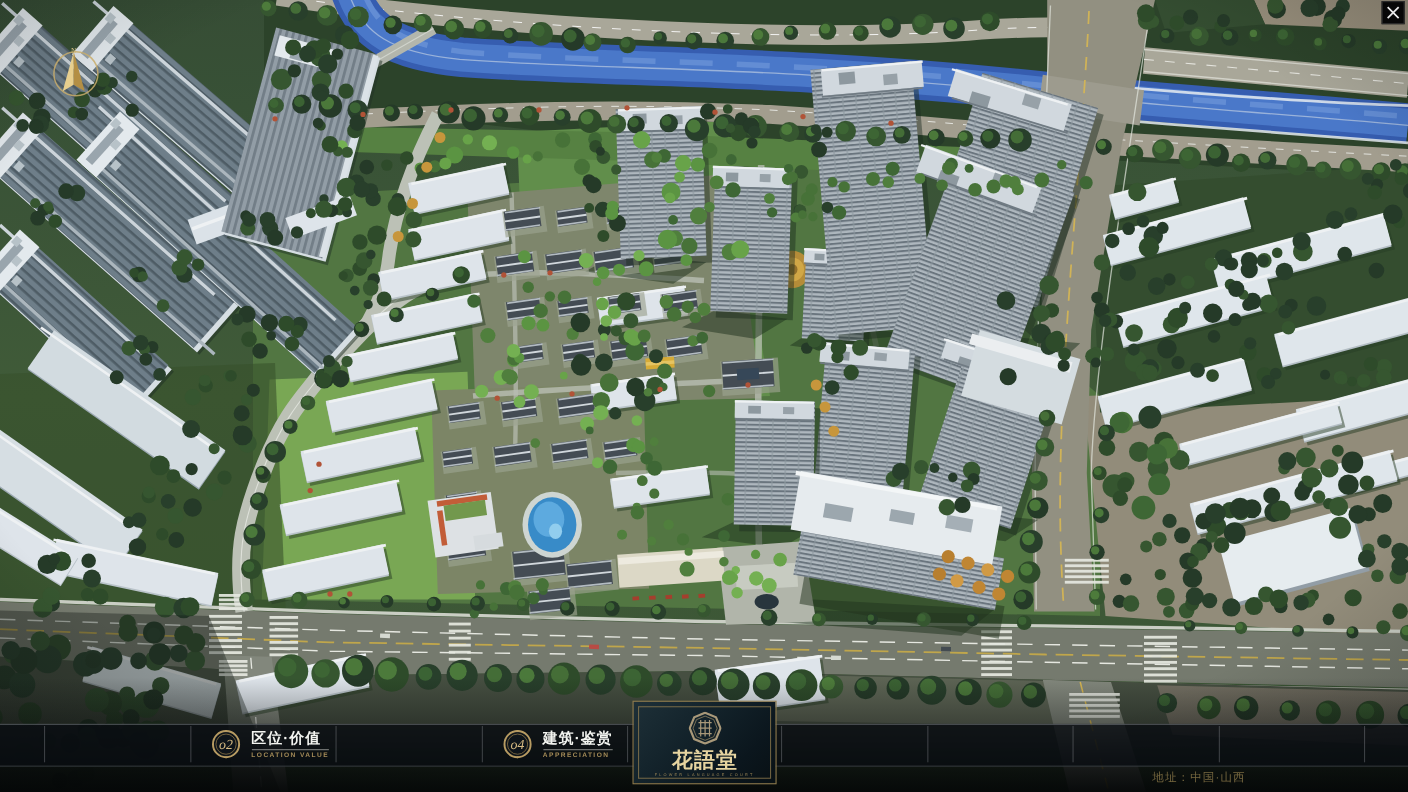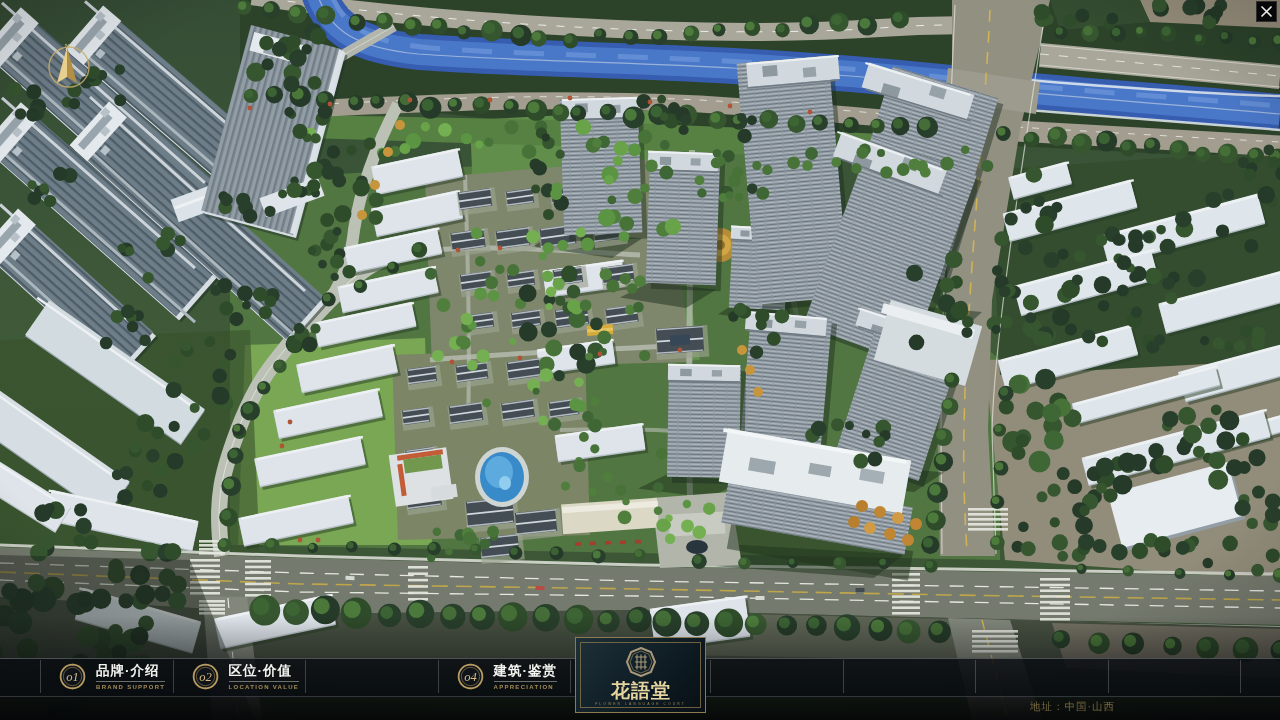--- a/index.html
+++ b/index.html
@@ -16,21 +16,21 @@
 border-bottom:1px solid rgba(190,190,185,0.55);padding-bottom:3px;}
 .en{font-size:6px;color:#a58c58;letter-spacing:1.3px;margin-top:2px;font-weight:bold;}
 .logo{position:absolute;left:575px;top:637px;width:131px;height:76px;box-sizing:border-box;
 background:linear-gradient(135deg,#1e3038 0%,#14242c 35%,#0b161d 75%,#081014 100%);
 border:1px solid #8d7a4e;}
 .logo .inner{position:absolute;left:4px;top:4px;right:4px;bottom:4px;border:1px solid rgba(141,122,78,0.75);}
 .logo svg{position:absolute;left:50%;top:9px;transform:translateX(-50%);}
 .lt{position:absolute;left:0;right:0;top:40px;text-align:center;font-family:"Liberation Serif",serif;
 font-weight:bold;font-size:19px;color:#e6d4a0;letter-spacing:1px;text-indent:1px;}
 .ls{position:absolute;left:0;right:0;top:64px;text-align:center;font-size:3.5px;color:#9c8757;letter-spacing:2px;}
-.addr{position:absolute;left:1030px;top:700px;width:120px;font-size:10.5px;color:#76673f;letter-spacing:1px;}
+.addr{position:absolute;left:1030px;top:700px;width:120px;text-align:center;font-size:10.5px;color:#76673f;letter-spacing:1px;}
 .close{position:absolute;left:1256px;top:1px;width:21px;height:21px;background:#070707;border:1px solid #2e2e2e;box-sizing:border-box;}
 .compass{position:absolute;left:46px;top:40px;}
 </style></head><body>
 <div id="stage">
 <svg class="scene" width="1280" height="720" viewBox="0 0 1280 720">
 <defs>
 <linearGradient id="bgg" x1="0" y1="0" x2="0" y2="1">
           <stop offset="0" stop-color="#2c442a"></stop>
           <stop offset="0.5" stop-color="#37532e"></stop>
           <stop offset="1" stop-color="#314c29"></stop>
@@ -1559,33 +1559,20 @@
 <div class="sep" style="left:40px"></div>
     <div class="sep" style="left:172.5px"></div>
     <div class="sep" style="left:305px"></div>
     <div class="sep" style="left:437.5px"></div>
     <div class="sep" style="left:570px"></div>
     <div class="sep" style="left:710px"></div>
     <div class="sep" style="left:842.5px"></div>
     <div class="sep" style="left:975px"></div>
     <div class="sep" style="left:1107.5px"></div>
     <div class="sep" style="left:1240px"></div>
-<div class="mi" style="left:40px">
-<svg class="badge" width="27" height="27" viewBox="0 0 30 30">
-<circle cx="15" cy="15" r="13.2" fill="#0e141a" stroke="#b79b62" stroke-width="2"></circle>
-<circle cx="15" cy="15" r="10.2" fill="none" stroke="#8a7446" stroke-width="0.8"></circle>
-<circle cx="15" cy="1.8" r="1.1" fill="#b79b62"></circle>
-        <circle cx="15" cy="28.2" r="1.1" fill="#b79b62"></circle>
-<text x="15" y="20" text-anchor="middle" font-family="Liberation Serif,serif" font-style="italic" font-size="14" fill="#d6ba82">o1</text>
-</svg>
-<div class="mt">
-        <div class="zh">品牌·介绍</div>
-        <div class="en">BRAND SUPPORT</div>
-      </div>
-</div>
 <div class="mi" style="left:172.5px">
 <svg class="badge" width="27" height="27" viewBox="0 0 30 30">
 <circle cx="15" cy="15" r="13.2" fill="#0e141a" stroke="#b79b62" stroke-width="2"></circle>
 <circle cx="15" cy="15" r="10.2" fill="none" stroke="#8a7446" stroke-width="0.8"></circle>
 <circle cx="15" cy="1.8" r="1.1" fill="#b79b62"></circle>
         <circle cx="15" cy="28.2" r="1.1" fill="#b79b62"></circle>
 <text x="15" y="20" text-anchor="middle" font-family="Liberation Serif,serif" font-style="italic" font-size="14" fill="#d6ba82">o2</text>
 </svg>
 <div class="mt">
         <div class="zh">区位·价值</div>

